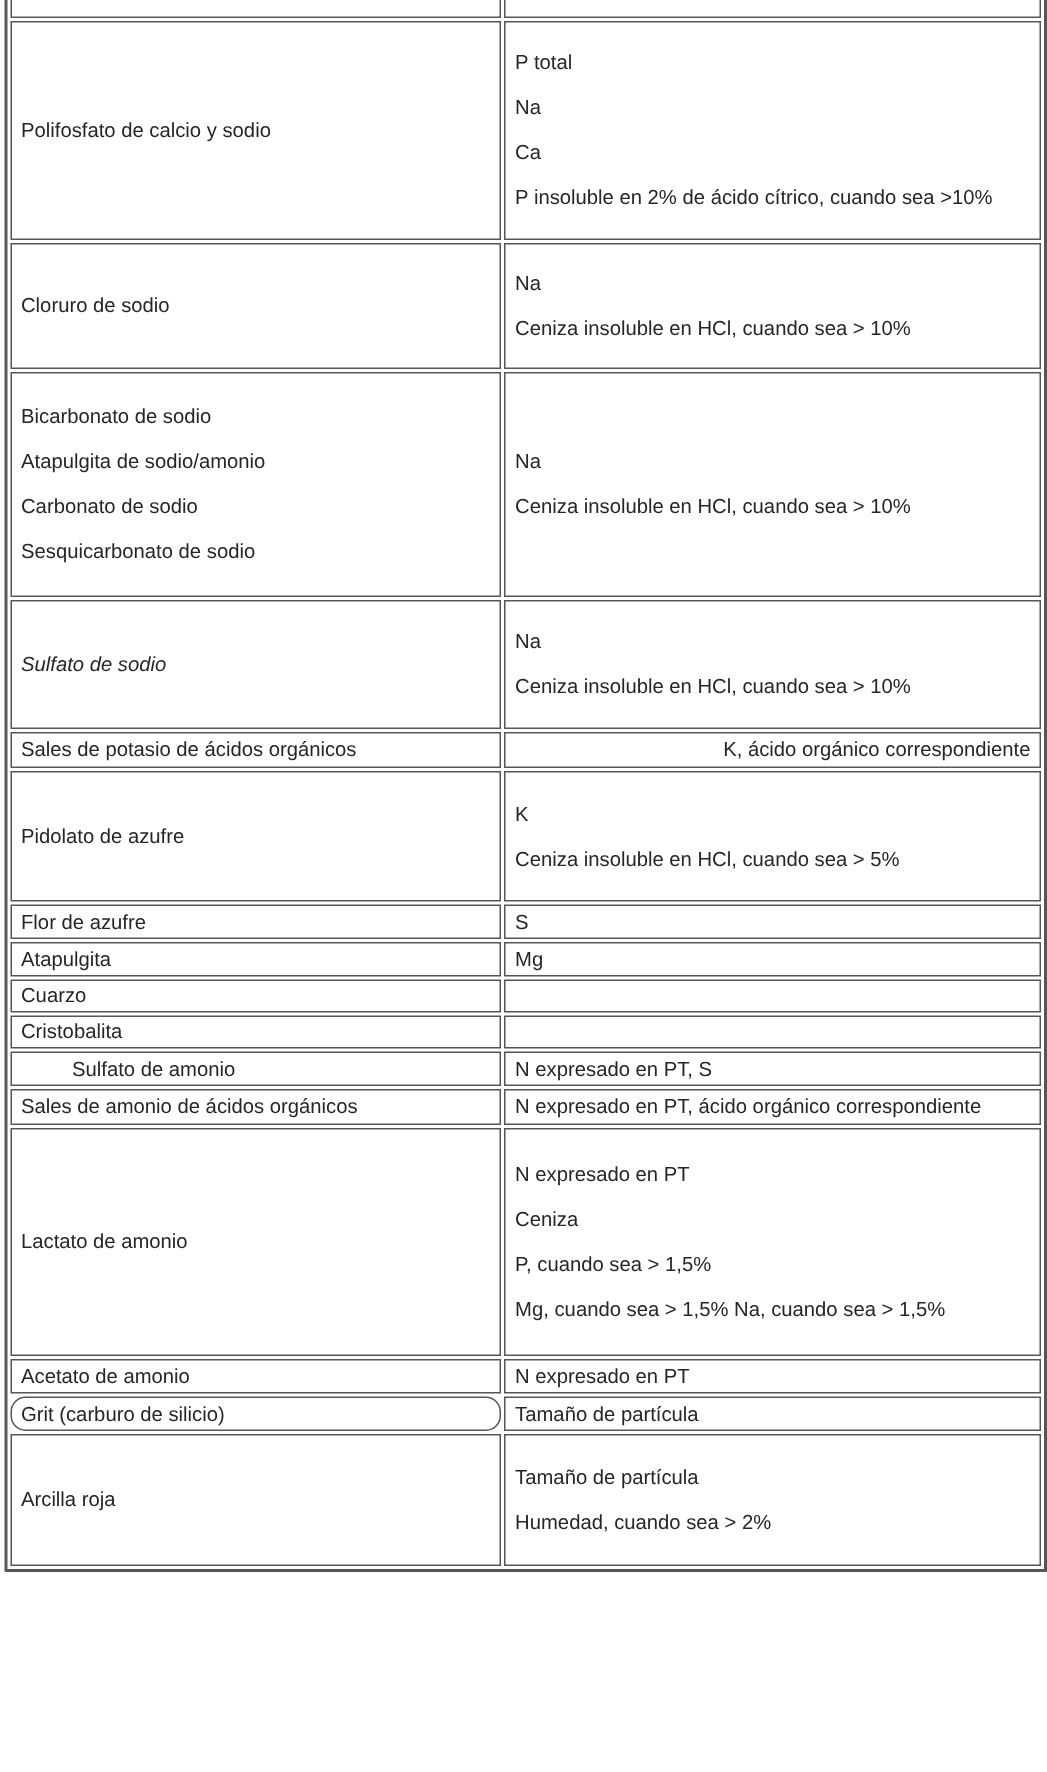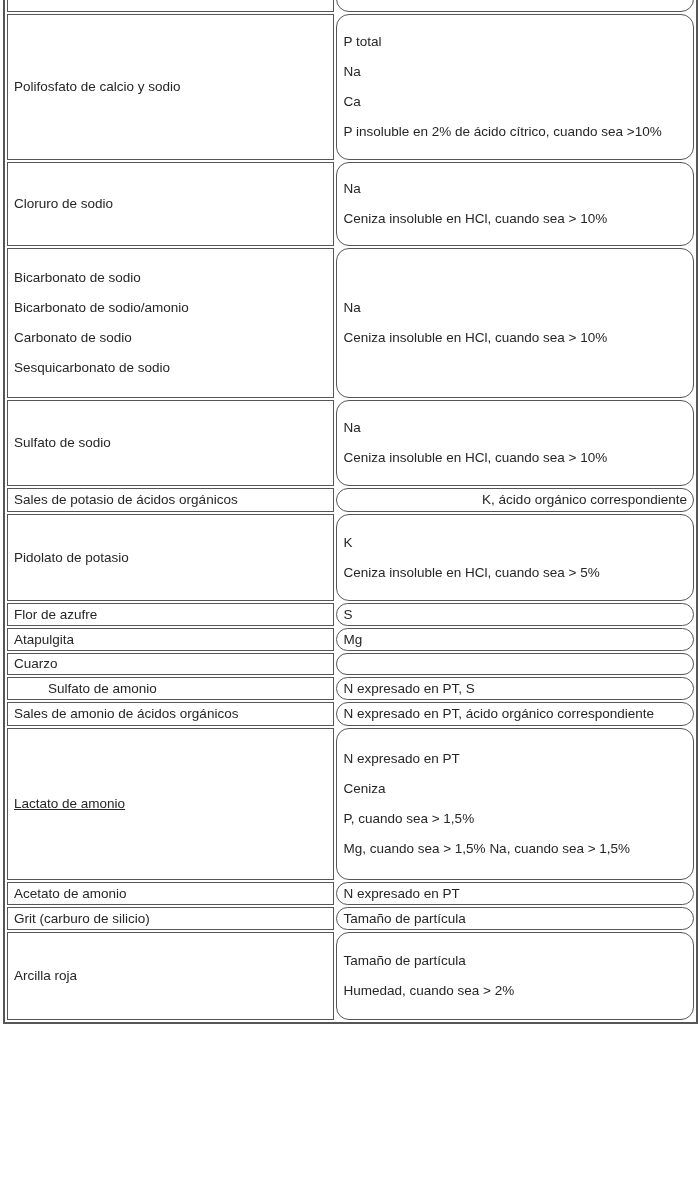--- a/index.html
+++ b/index.html
@@ -29,21 +29,21 @@
     border: 1px solid #565656;
     vertical-align: middle;
     padding: 1px 6px;
     color: #262626;
     font-size: 13.5px;
     line-height: 16px;
     background: #ffffff;
     overflow: hidden;
   }
   td.c1 { width: 302px; }
-  td.c2 { width: 350px; border-radius: 13px; }
+  td.c2 { width: 350px; }
   td.vtop { vertical-align: top; padding-top: 10px; }
   .line { margin: 0; white-space: nowrap; }
   .line + .line { margin-top: 14px; }
 </style>
 </head>
 <body>
 
 <div class="page">
   <table class="spec-table">
     <tbody>
@@ -67,49 +67,49 @@
             <div class="line">Cloruro de sodio</div>
           </td>
           <td class="c2" style="height: 80px;">
             <div class="line">Na</div>
             <div class="line">Ceniza insoluble en HCl, cuando sea &gt; 10%</div>
           </td>
         </tr>
         <tr>
           <td class="c1" style="height: 146px;">
             <div class="line">Bicarbonato de sodio</div>
-            <div class="line">Bicarbonato de sodio/amonio</div>
+            <div class="line">Atapulgita de sodio/amonio</div>
             <div class="line">Carbonato de sodio</div>
             <div class="line">Sesquicarbonato de sodio</div>
           </td>
           <td class="c2" style="height: 146px;">
             <div class="line">Na</div>
             <div class="line">Ceniza insoluble en HCl, cuando sea &gt; 10%</div>
           </td>
         </tr>
         <tr>
-          <td class="c1" style="height: 82px;">
+          <td class="c1" style="height: 82px; font-style: italic;">
             <div class="line">Sulfato de sodio</div>
           </td>
           <td class="c2" style="height: 82px;">
             <div class="line">Na</div>
             <div class="line">Ceniza insoluble en HCl, cuando sea &gt; 10%</div>
           </td>
         </tr>
         <tr>
           <td class="c1" style="height: 20px;">
             <div class="line">Sales de potasio de ácidos orgánicos</div>
           </td>
           <td class="c2" style="height: 20px; text-align: right;">
             <div class="line">K, ácido orgánico correspondiente</div>
           </td>
         </tr>
         <tr>
           <td class="c1" style="height: 83px;">
-            <div class="line">Pidolato de potasio</div>
+            <div class="line">Pidolato de azufre</div>
           </td>
           <td class="c2" style="height: 83px;">
             <div class="line">K</div>
             <div class="line">Ceniza insoluble en HCl, cuando sea &gt; 5%</div>
           </td>
         </tr>
         <tr>
           <td class="c1" style="height: 19px;">
             <div class="line">Flor de azufre</div>
           </td>
@@ -125,56 +125,62 @@
             <div class="line">Mg</div>
           </td>
         </tr>
         <tr>
           <td class="c1" style="height: 18px; margin-top: 19px;">
             <div class="line">Cuarzo</div>
           </td>
           <td class="c2" style="height: 18px;"></td>
         </tr>
         <tr>
+          <td class="c1" style="height: 18px;">
+            <div class="line">Cristobalita</div>
+          </td>
+          <td class="c2" style="height: 18px;"></td>
+        </tr>
+        <tr>
           <td class="c1" style="height: 19px; padding-left: 40px;">
             <div class="line">Sulfato de amonio</div>
           </td>
           <td class="c2" style="height: 19px;">
             <div class="line">N expresado en PT, S</div>
           </td>
         </tr>
         <tr>
           <td class="c1" style="height: 20px; margin-left: 14px;">
             <div class="line">Sales de amonio de ácidos orgánicos</div>
           </td>
           <td class="c2" style="height: 20px; margin-left: 40px;">
             <div class="line">N expresado en PT, ácido orgánico correspondiente</div>
           </td>
         </tr>
         <tr>
-          <td class="c1" style="height: 148px; text-decoration: underline;">
+          <td class="c1" style="height: 148px;">
             <div class="line">Lactato de amonio</div>
           </td>
           <td class="c2" style="height: 148px;">
             <div class="line">N expresado en PT</div>
             <div class="line">Ceniza</div>
             <div class="line">P, cuando sea &gt; 1,5%</div>
             <div class="line">Mg, cuando sea &gt; 1,5% Na, cuando sea &gt; 1,5%</div>
           </td>
         </tr>
         <tr>
           <td class="c1" style="height: 19px;">
             <div class="line">Acetato de amonio</div>
           </td>
           <td class="c2" style="height: 19px;">
             <div class="line">N expresado en PT</div>
           </td>
         </tr>
         <tr>
-          <td class="c1" style="height: 19px;">
+          <td class="c1" style="height: 19px; border-radius: 10px;">
             <div class="line">Grit (carburo de silicio)</div>
           </td>
           <td class="c2" style="height: 19px;">
             <div class="line">Tamaño de partícula</div>
           </td>
         </tr>
         <tr>
           <td class="c1" style="height: 84px;">
             <div class="line">Arcilla roja</div>
           </td>

